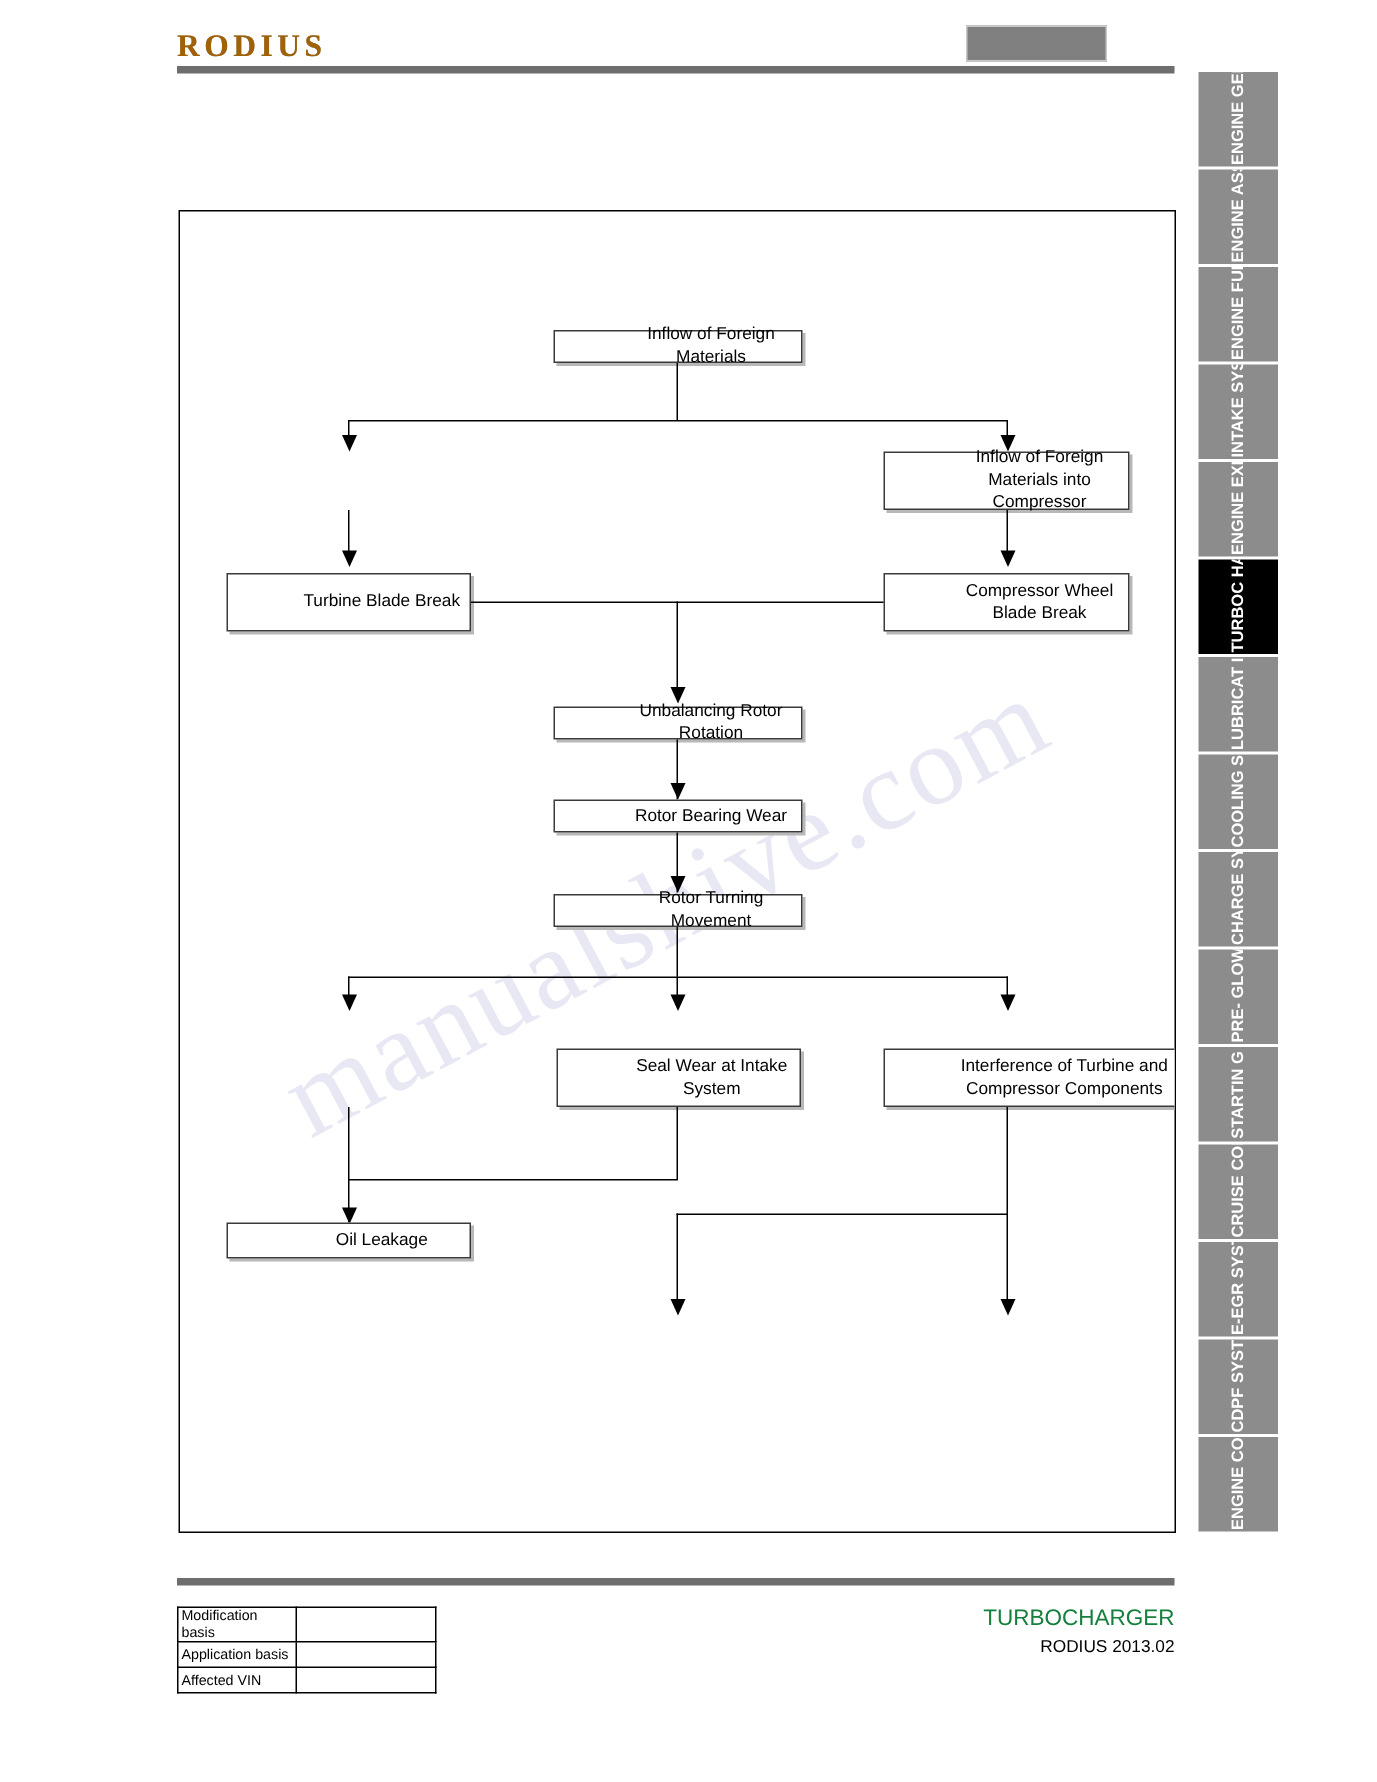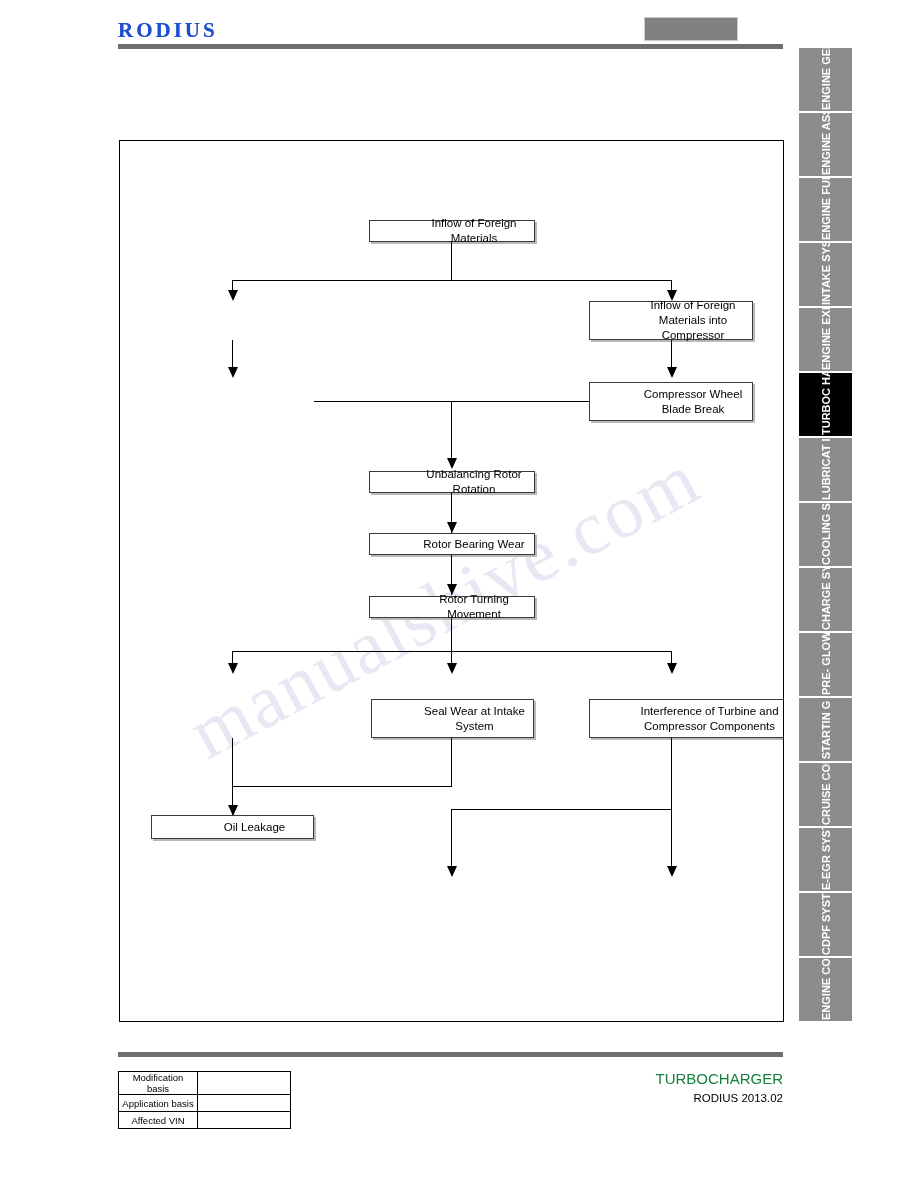--- a/index.html
+++ b/index.html
@@ -21,21 +21,21 @@
     left: 0; top: 0;
     width: 918px; height: 52px;
   }
   #brand-wordmark {
     position: absolute;
     left: 118px; top: 18px;
     font-family: "Liberation Serif", serif;
     font-size: 21px;
     font-weight: bold;
     letter-spacing: 3px;
-    color: #1d4ed8;
+    color: #a16207;
     text-shadow: 0 0 0 #9a9a9a;
   }
   #header-gray-block {
     position: absolute;
     left: 644px; top: 17px;
     width: 92px; height: 22px;
     background: #808080;
     border: 1px solid #c9c9c9;
   }
   #header-rule {
@@ -141,21 +141,21 @@
     font-family: "Liberation Sans", sans-serif;
     font-size: 9.5px;
     color: #000000;
   }
   #revision-table td {
     border: 1px solid #000000;
     height: 16px;
     padding: 0 2px;
     vertical-align: middle;
   }
-  #revision-table td.label-cell { width: 74px; text-align: center; }
+  #revision-table td.label-cell { width: 74px; }
   #revision-table td.value-cell { width: 88px; }
 
   #footer-doc-title {
     position: absolute;
     right: 135px; top: 1070px;
     font-family: "Liberation Sans", sans-serif;
     font-size: 15px;
     color: #15803d;
     text-align: right;
   }
@@ -275,20 +275,23 @@
   <div class="node shadowed" style="left:469px; top:160px; width:164px; height:39px;">
     <span>Inflow of Foreign Materials into Compressor</span>
   </div>
 
   <div class="vline" style="left:112px; top:199px; height:29px;"></div>
   <div class="arrow-down" style="left:108px; top:226px;"></div>
 
   <div class="vline" style="left:551px; top:199px; height:29px;"></div>
   <div class="arrow-down" style="left:547px; top:226px;"></div>
 
+  <div class="node shadowed" style="left:31px; top:241px; width:163px; height:39px;">
+    <span>Turbine Blade Break</span>
+  </div>
 
   <div class="node shadowed" style="left:469px; top:241px; width:164px; height:39px;">
     <span>Compressor Wheel Blade Break</span>
   </div>
 
   <div class="hline" style="left:194px; top:260px; width:275px;"></div>
 
   <div class="vline" style="left:331px; top:260px; height:59px;"></div>
   <div class="arrow-down" style="left:327px; top:317px;"></div>
 

